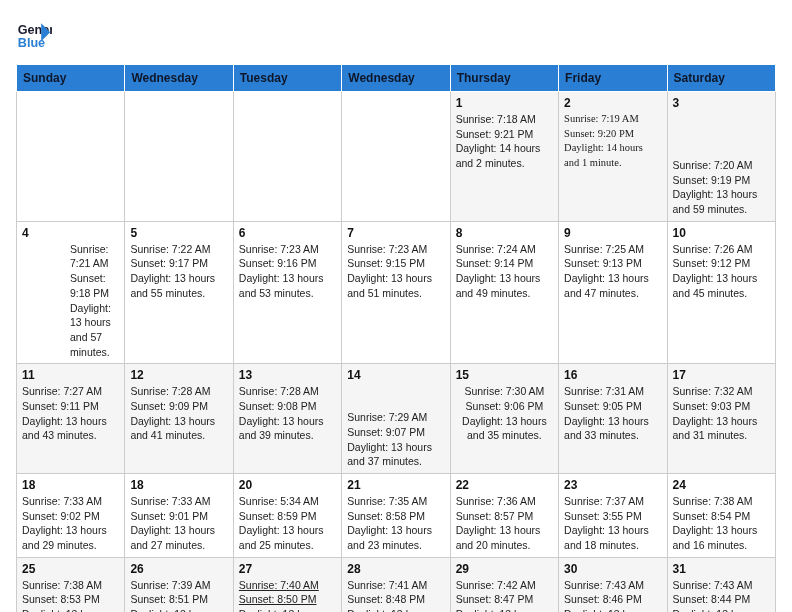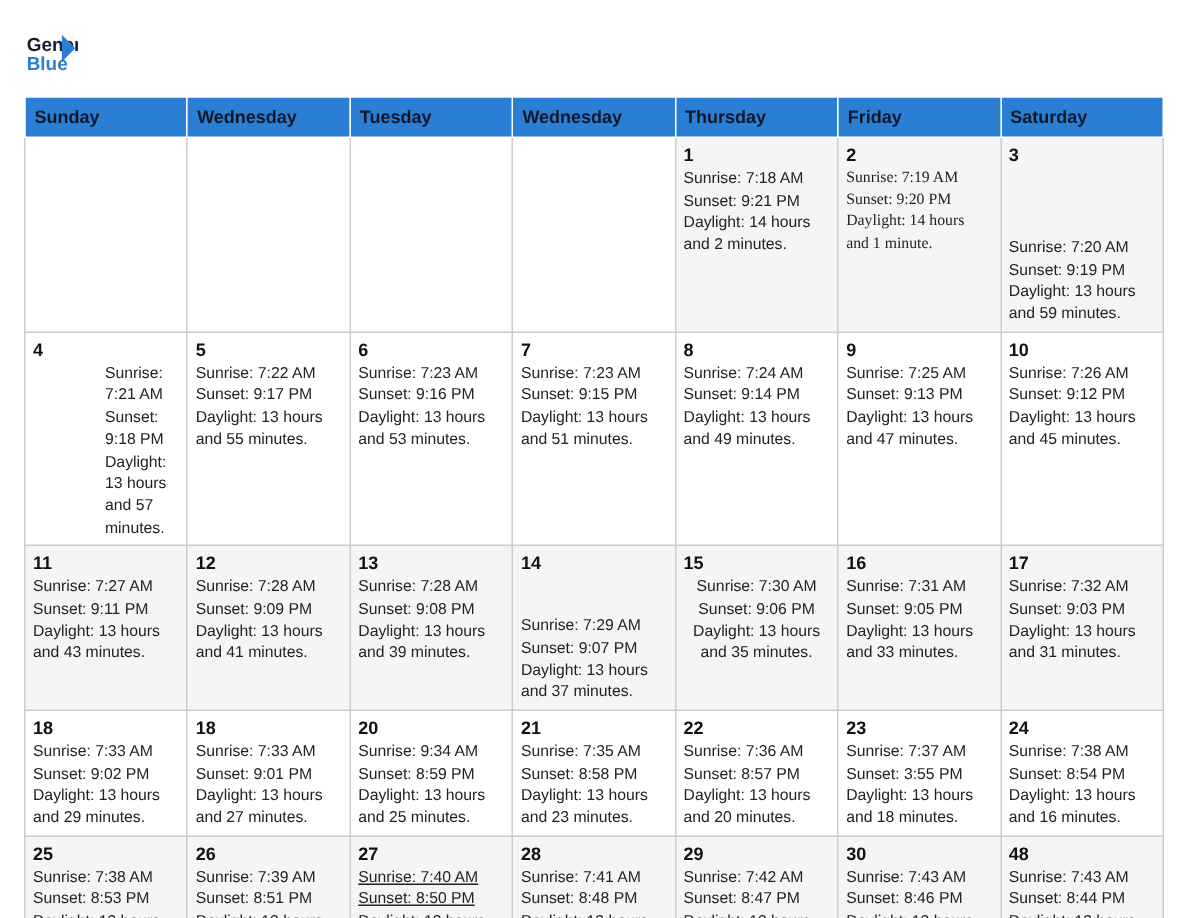--- a/index.html
+++ b/index.html
@@ -250,21 +250,21 @@
         </td>
         <td>
           <div class="day-number">18</div>
           <div class="day-info" style="white-space: pre-line;">Sunrise: 7:33 AM
 Sunset: 9:01 PM
 Daylight: 13 hours
 and 27 minutes.</div>
         </td>
         <td>
           <div class="day-number">20</div>
-          <div class="day-info" style="white-space: pre-line;">Sunrise: 9:34 AM
+          <div class="day-info" style="white-space: pre-line;">Sunrise: 5:34 AM
 Sunset: 8:59 PM
 Daylight: 13 hours
 and 25 minutes.</div>
         </td>
         <td>
           <div class="day-number">21</div>
           <div class="day-info" style="white-space: pre-line;">Sunrise: 7:35 AM
 Sunset: 8:58 PM
 Daylight: 13 hours
 and 23 minutes.</div>
@@ -328,21 +328,21 @@
 and 5 minutes.</div>
         </td>
         <td>
           <div class="day-number">30</div>
           <div class="day-info" style="white-space: pre-line;">Sunrise: 7:43 AM
 Sunset: 8:46 PM
 Daylight: 13 hours
 and 3 minutes.</div>
         </td>
         <td>
-          <div class="day-number">48</div>
+          <div class="day-number">31</div>
           <div class="day-info" style="white-space: pre-line;">Sunrise: 7:43 AM
 Sunset: 8:44 PM
 Daylight: 13 hours
 and 0 minutes.</div>
         </td>
       </tr>
     </tbody>
 </table>
 
 </body></html>

